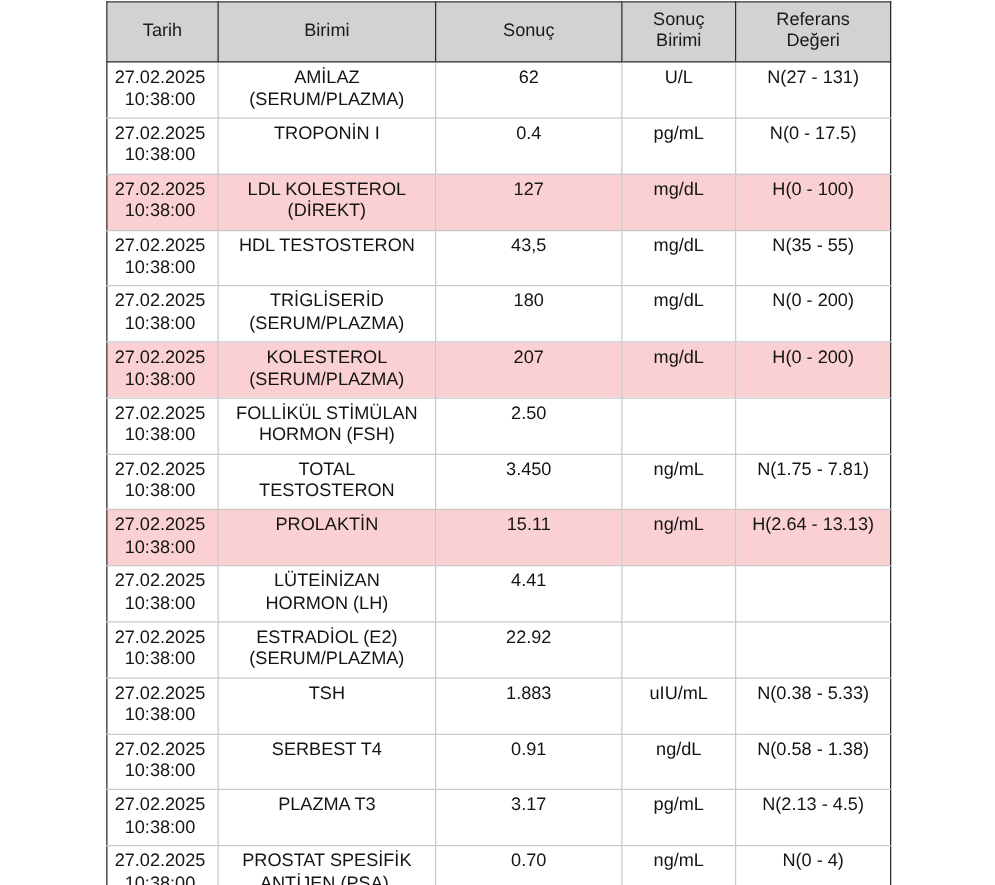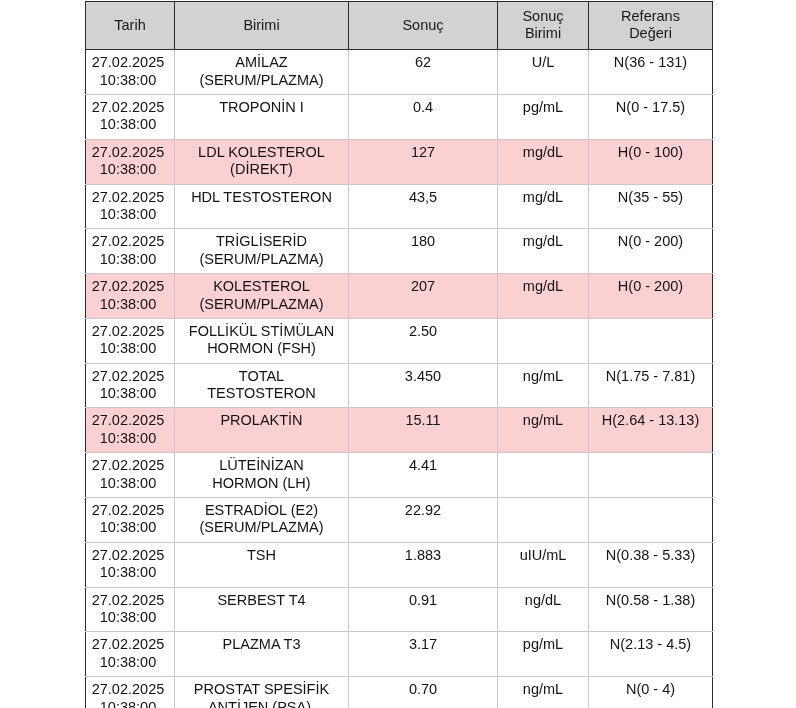--- a/index.html
+++ b/index.html
@@ -113,21 +113,21 @@
           </tr>
       </thead>
       <tbody>
           <tr class="row-normal">
             <td class="cell-date">27.02.2025
 10:38:00</td>
             <td>AMİLAZ
 (SERUM/PLAZMA)</td>
             <td>62</td>
             <td>U/L</td>
-            <td>N(36 - 131)</td>
+            <td>N(27 - 131)</td>
           </tr>
           <tr class="row-normal">
             <td class="cell-date">27.02.2025
 10:38:00</td>
             <td>TROPONİN I</td>
             <td>0.4</td>
             <td>pg/mL</td>
             <td>N(0 - 17.5)</td>
           </tr>
           <tr class="row-abnormal">

